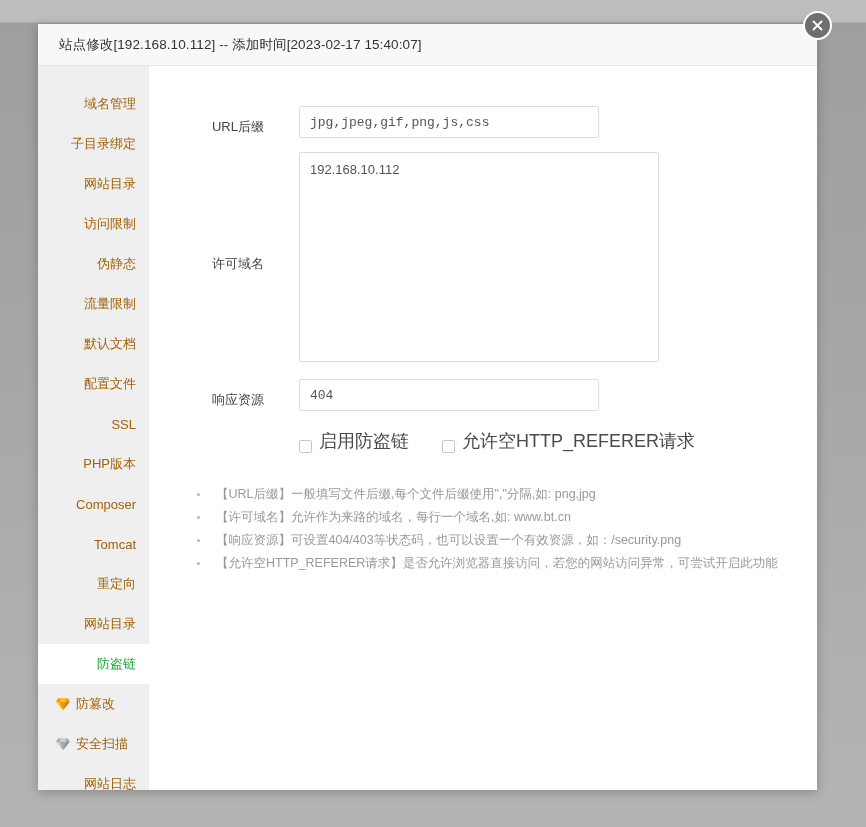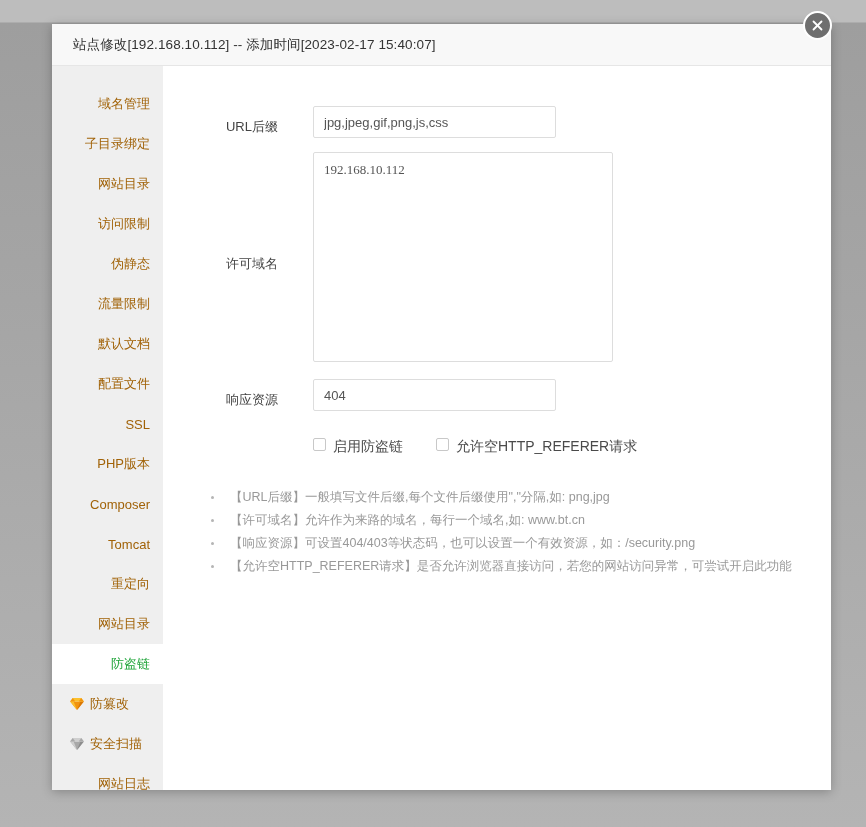--- a/index.html
+++ b/index.html
@@ -25,21 +25,21 @@
   #backdrop-top-strip {
     position: absolute;
     left: 0; top: 0;
     width: 866px; height: 22px;
     background: #bdbdbd;
   }
 
   
   #dialog {
     position: absolute;
-    left: 52px;
+    left: 38px;
     top: 24px;
     width: 779px;
     height: 766px;
     background: #ffffff;
     box-shadow: 0 2px 10px rgba(0,0,0,0.25);
     overflow: hidden;
   }
 
   #dialog-titlebar {
     height: 42px;
@@ -116,64 +116,63 @@
     text-align: right;
     font-size: 13px;
     color: #444444;
     padding-top: 9px;
     margin-left: 37px;
     white-space: nowrap;
   }
   .form-field { margin-left: 35px; }
 
   input.txt {
-    width: 243px;
+    width: 300px;
     height: 32px;
     border: 1px solid #dddddd;
     border-radius: 2px;
     padding: 0 10px;
     font-size: 13px;
     color: #555555;
-    font-family: Liberation Sans, sans-serif;
+    font-family: Liberation Mono, monospace;
     outline: none;
     background: #ffffff;
   }
   textarea.txtarea {
-    width: 300px;
+    width: 360px;
     height: 210px;
     border: 1px solid #dddddd;
     border-radius: 2px;
     padding: 8px 10px;
     font-size: 13px;
     color: #555555;
-    font-family: Liberation Serif, serif;
+    font-family: Liberation Sans, sans-serif;
     outline: none;
     resize: none;
     background: #ffffff;
     line-height: 1.4;
   }
 
   #row-url     { margin-top: 0; }
   #row-domains { margin-top: 14px; }
   #row-res     { margin-top: 13px; }
 
   #checkbox-row {
     display: flex;
     align-items: center;
     margin-top: 18px;
     margin-left: 150px;
   }
   .cb-wrap {
     display: flex;
-    align-items: flex-start;
+    align-items: flex-end;
     cursor: pointer;
-    font-size: 14px;
+    font-size: 18px;
     color: #4a4a4a;
     white-space: nowrap;
-    margin-top: 9px;
   }
   .cb-wrap + .cb-wrap { margin-left: 33px; }
   .cb-box {
     width: 13px;
     height: 13px;
     border: 1px solid #c8c8c8;
     border-radius: 2px;
     background: #ffffff;
     margin-right: 7px;
     flex: 0 0 13px;

